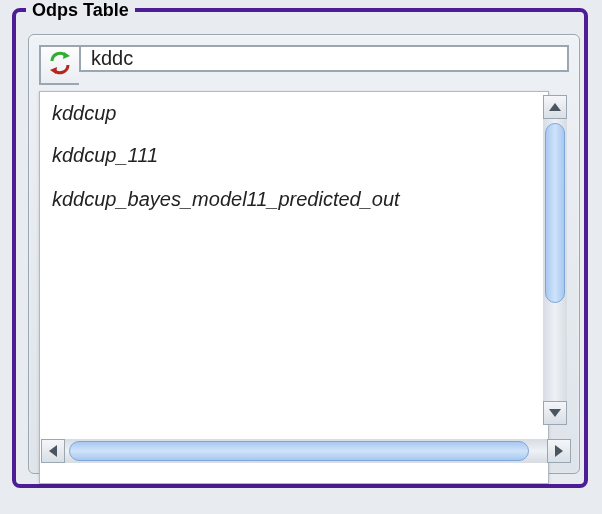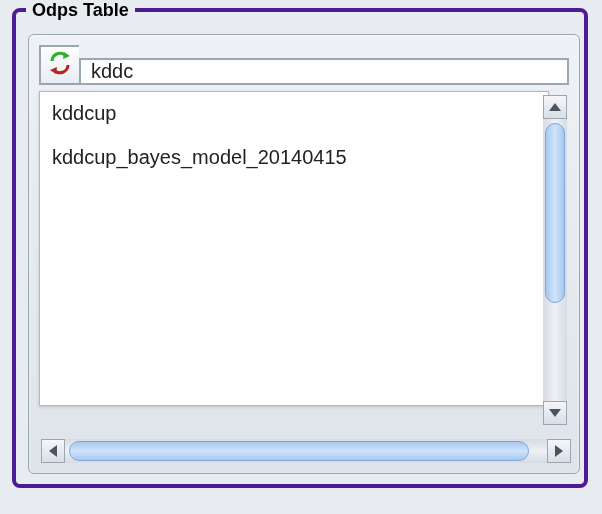--- a/index.html
+++ b/index.html
@@ -43,21 +43,21 @@
     border-radius: 6px;
     box-shadow: inset 0 1px 3px rgba(255,255,255,.7);
   }
   .search-row {
     position: absolute;
     left: 10px;
     top: 10px;
     width: 530px;
     height: 40px;
     display: flex;
-    align-items: flex-end;
+    align-items: flex-start;
   }
   .reload-btn {
     width: 40px;
     height: 40px;
     border: 2px solid #9aa6b0;
     border-right: none;
     background: linear-gradient(#fdfdfd, #e9edf2);
     display: flex;
     align-items: center;
     justify-content: center;
@@ -76,25 +76,26 @@
     font-size: 20px;
     color: #222;
     padding: 0 10px;
     background: transparent;
   }
   .dropdown {
     position: absolute;
     left: 10px;
     top: 56px;
     width: 510px;
-    height: 315px;
+    height: 393px;
     background: #fff;
     border: 1px solid #b0b9c2;
     box-shadow: 0 1px 3px rgba(0,0,0,.15);
     overflow: hidden;
+    font-style: italic;
   }
   .list-item {
     font-size: 20px;
     color: #222;
     padding: 10px 12px;
     line-height: 1.1;
     white-space: nowrap;
     cursor: pointer;
   }
   .list-item:last-child {
@@ -195,21 +196,22 @@
           </svg>
         </span>
       </div>
       <div class="input-wrap">
         <input type="text" value="kddc" style="">
       </div>
     </div>
 
     <div class="dropdown">
       <div class="list-item">kddcup</div>
-      <div class="list-item">kddcup_bayes_model_20140415</div>
+      <div class="list-item">kddcup_111</div>
+      <div class="list-item">kddcup_bayes_model11_predicted_out</div>
     </div>
 
     <div class="v-scroll">
       <div class="arrow-up">
         <span class="tri tri-up"></span>
       </div>
       <div class="track">
         <div class="thumb"></div>
       </div>
       <div class="arrow-down">

